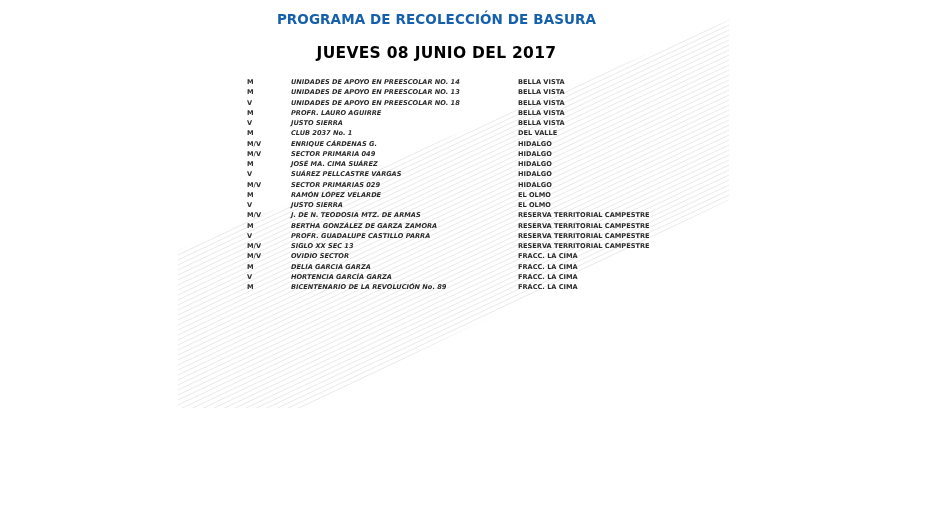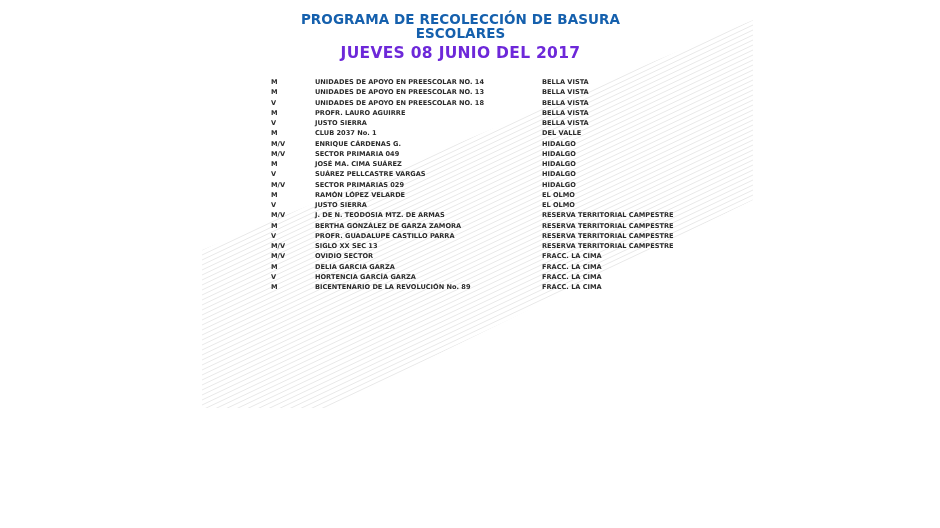--- a/index.html
+++ b/index.html
@@ -6,21 +6,21 @@
       margin: 0;
       padding: 0;
       width: 940px;
       height: 528px;
       background: #ffffff;
       overflow: hidden;
       font-family: "DejaVu Sans", sans-serif;
     }
     .page {
       position: absolute;
-      left: 202px;
+      left: 178px;
       top: 0;
       width: 551px;
       height: 408px;
       background: #ffffff;
       overflow: hidden;
     }
     .stripes {
       position: absolute;
       left: 0;
       top: 0;
@@ -39,21 +39,21 @@
       letter-spacing: 0.1px;
     }
     .title.l1 { top: 12px; left: -17px; }
     .title.l2 { top: 26px; left: -17px; }
     .subtitle {
       position: absolute;
       top: 44px;
       left: -17px;
       width: 551px;
       text-align: center;
-      color: #6d28d9;
+      color: #000000;
       font-weight: bold;
       font-size: 15.5px;
       line-height: 18px;
       letter-spacing: 0.3px;
     }
     .schedule {
       position: absolute;
       top: 77px;
       left: 0;
       width: 551px;
@@ -63,21 +63,21 @@
       left: 0;
       height: 10px;
       width: 551px;
       font-size: 6.6px;
       font-weight: bold;
       color: #2b2b2b;
       line-height: 10px;
       white-space: nowrap;
     }
     .row .shift { position: absolute; left: 69px; }
-    .row .school { position: absolute; left: 113px; }
+    .row .school { position: absolute; left: 113px; font-style: italic; }
     .row .colonia { position: absolute; left: 340px; }
     .shapes {
       position: absolute;
       left: 0;
       top: 0;
       width: 551px;
       height: 528px;
     }
   </style>
 </head>
@@ -351,21 +351,20 @@
           <line x1="0" y1="935" x2="551" y2="675"></line>
           <line x1="0" y1="940" x2="551" y2="680"></line>
           <line x1="0" y1="945" x2="551" y2="685"></line>
           <line x1="0" y1="950" x2="551" y2="690"></line>
           <line x1="0" y1="955" x2="551" y2="695"></line>
         </g>
     </g>
   </svg>
 
   <div class="title l1">PROGRAMA DE RECOLECCIÓN DE BASURA</div>
-  <div class="title l2">ESCOLARES</div>
   <div class="subtitle">JUEVES 08 JUNIO DEL 2017</div>
 
   <div class="schedule" id="schedule">
       <div class="row" style="top: 0px;">
         <span class="shift">M</span>
         <span class="school">UNIDADES DE APOYO EN PREESCOLAR NO. 14</span>
         <span class="colonia">BELLA VISTA</span>
       </div>
       <div class="row" style="top: 10.25px;">
         <span class="shift">M</span>

